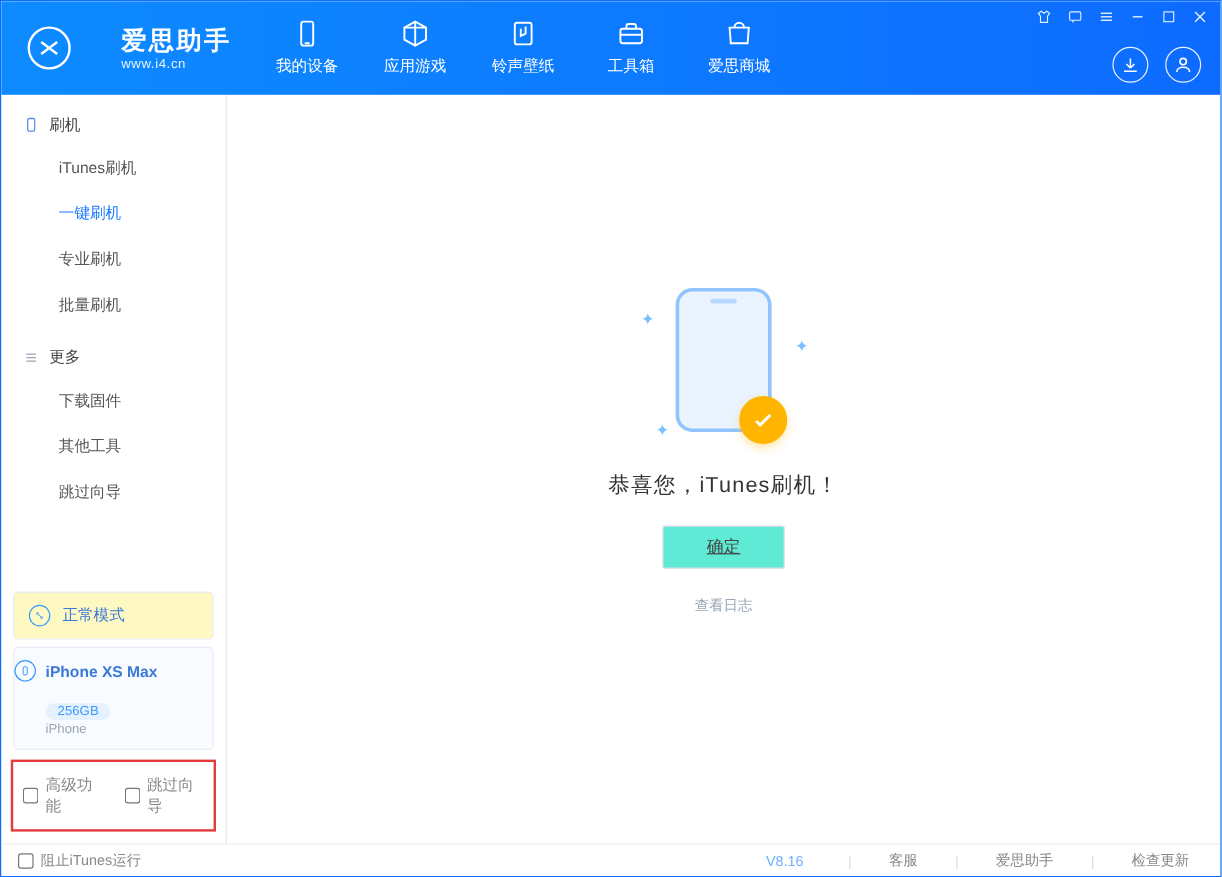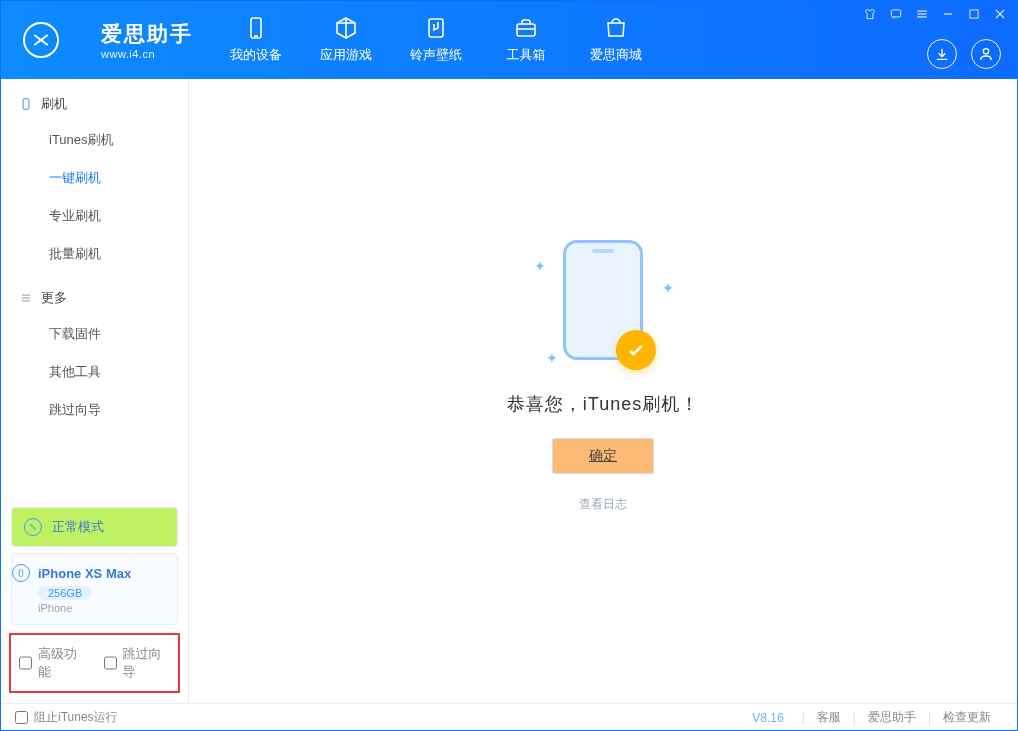--- a/index.html
+++ b/index.html
@@ -31,52 +31,52 @@
 .body { display:flex; height: 624px; }
 
 .sidebar { width: 188px; border-right: 1px solid #e8e8e8; display:flex; flex-direction:column; font-size:13px; color:#333; }
 .side-group-title { display:flex; align-items:center; gap:8px; padding: 16px 18px 8px 18px; color:#444; }
 .side-group-title svg { width:14px; height:14px; }
 .side-item { padding: 10px 0 10px 48px; cursor:pointer; color:#555; }
 .side-item.active { color:#1a7bff; }
 
 .side-bottom { margin-top:auto; }
 
-.device-card { margin: 6px 10px; padding: 10px 12px; border:1px solid #e6ecf5; border-radius:4px; background:#bef264; display:flex; align-items:center; gap:10px; font-size:13px; color:#3a78d6; cursor:pointer; }
+.device-card { margin: 6px 10px; padding: 10px 12px; border:1px solid #e6ecf5; border-radius:4px; background:#fef9c3; display:flex; align-items:center; gap:10px; font-size:13px; color:#3a78d6; cursor:pointer; }
 .device-card .ic { width:18px; height:18px; border-radius:50%; border:1.5px solid #3a9bff; display:flex; align-items:center; justify-content:center; }
 .device-card .ic svg { width:10px; height:10px; }
 
 .device-info { margin: 2px 10px 8px 10px; padding: 10px 0; border:1px solid #e6ecf5; border-radius:4px; background:#f8fbff; }
 .device-info .row1 { display:flex; align-items:center; gap:8px; color:#3a78d6; font-size:13px; font-weight:600; }
 .device-info .row1 .ic { width:18px; height:18px; border-radius:50%; border:1.5px solid #3a9bff; display:flex; align-items:center; justify-content:center; }
 .device-info .row1 .ic svg{ width:10px; height:10px; }
-.device-info .cap { display:inline-block; margin:4px 0 2px 26px; padding:1px 10px; border-radius:10px; background:#e6f1ff; color:#3a9bff; font-size:11px; }
+.device-info .cap { display:inline-block; margin:18px 0 2px 26px; padding:1px 10px; border-radius:10px; background:#e6f1ff; color:#3a9bff; font-size:11px; }
 .device-info .sub { margin-left:26px; color:#9aa6b3; font-size:11px; }
 
 .opt-row { border:2px solid #e43b3b; margin: 6px 8px 10px 8px; padding: 10px 8px; display:flex; gap:18px; align-items:center; color:#888; font-size:13px; }
 .opt-row label { display:flex; align-items:center; gap:6px; cursor:pointer; }
 .opt-row input { width:14px; height:14px; accent-color:#888; }
 
 
 .main { flex:1; position:relative; display:flex; flex-direction:column; align-items:center; justify-content:center; }
 .hero { display:flex; flex-direction:column; align-items:center; gap:22px; margin-top:-30px; }
 .hero-illus { width:150px; height:130px; position:relative; }
 .phone { position:absolute; left:50%; top:0; transform:translateX(-50%); width:80px; height:120px; border:3px solid #8fc4ff; border-radius:14px; background:#eaf4ff; }
 .phone::before { content:""; position:absolute; top:6px; left:50%; transform:translateX(-50%); width:22px; height:4px; border-radius:2px; background:#b7d8ff; }
 .badge-check { position:absolute; right:22px; bottom:0; width:40px; height:40px; border-radius:50%; background:#ffb400; display:flex; align-items:center; justify-content:center; box-shadow:0 3px 8px rgba(255,180,0,.35); }
 .badge-check svg { width:20px; height:20px; }
 .sparkle { position:absolute; font-size:14px; color:#7bc0ff; }
 .sp1{ left:6px; top:18px; } .sp2{ right:4px; top:40px; } .sp3{ left:18px; bottom:4px; }
 
 .hero-title { font-size:18px; color:#333; letter-spacing:1px; }
-.btn-ok { padding:8px 36px; border:1px solid #d8dde5; background:#fdba74; font-size:14px; color:#444; cursor:pointer; border-radius:2px;text-decoration:underline; }
+.btn-ok { padding:8px 36px; border:1px solid #d8dde5; background:#5eead4; font-size:14px; color:#444; cursor:pointer; border-radius:2px;text-decoration:underline; }
 .log-link { font-size:12px; color:#9aa6b3; cursor:pointer; }
 
 
-.footer { height:28px; border-top:1px solid #eee; display:flex; align-items:center; padding:0 14px; font-size:12px; color:#888; }
+.footer { height:28px; border-top:1px solid #eee; display:flex; align-items:center; padding:0 14px; font-size:12px; color:#888;gap:19px; }
 .footer label { display:flex; align-items:center; gap:6px; cursor:pointer; }
 .footer .spacer { flex:1; }
 .footer .ver { color:#6fb0ff; margin-right:18px; }
 .footer .lnk { color:#888; cursor:pointer; padding:0 12px; }
 .footer .sep { color:#ddd; }
 </style>
 </head>
 <body>
 
 <div class="header">

